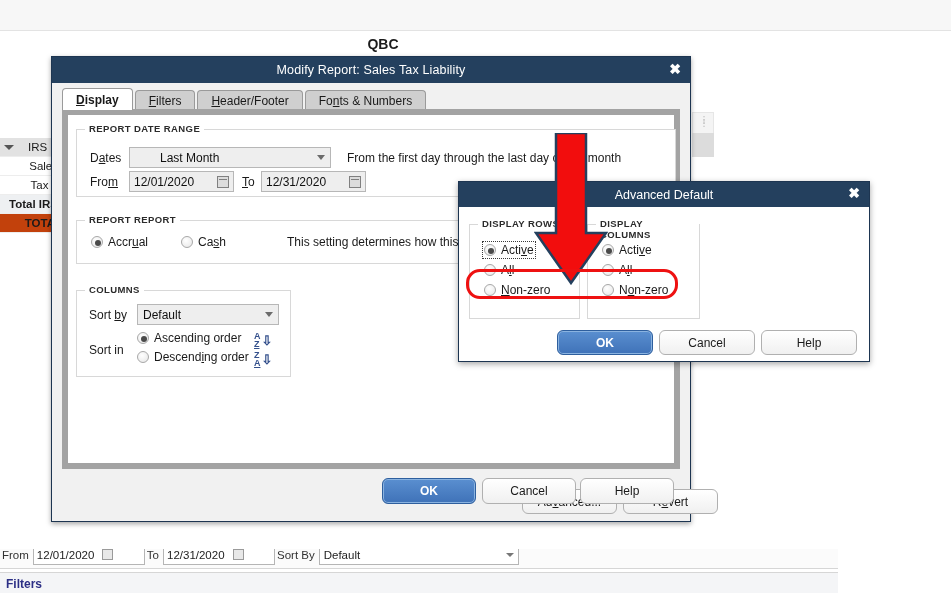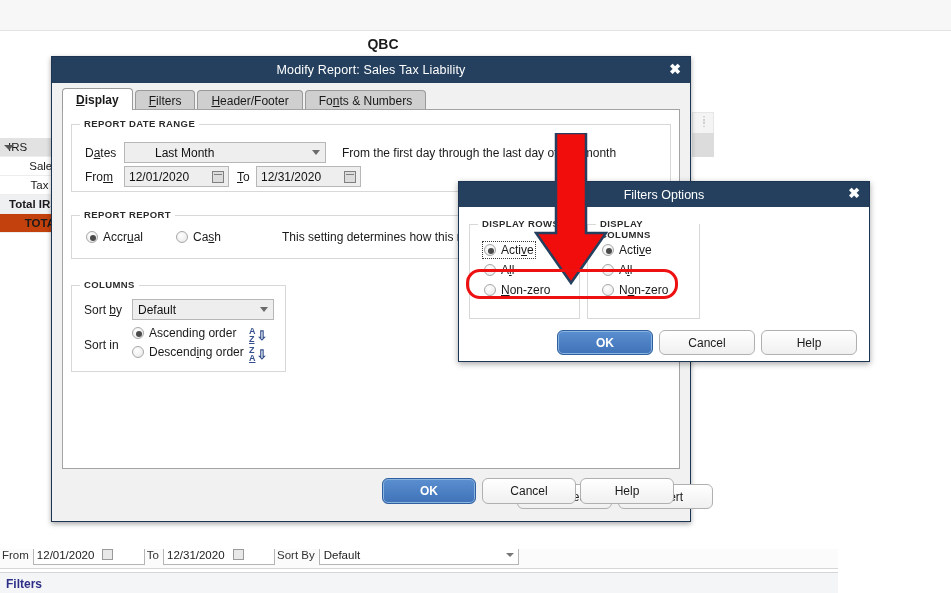--- a/index.html
+++ b/index.html
@@ -25,21 +25,21 @@
     position:absolute; left:0; top:36px; width:700px;
     text-align:center; font-size:14px; font-weight:bold; color:#1b1b1b;margin-left:33px;
   }
 
   
   .bg-table { position:absolute; left:0; top:138px; width:62px; font-size:11.5px; color:#1a1a1a; }
   .bg-row {
     height:19px; line-height:19px; text-align:right; padding-right:4px;
     white-space:nowrap; overflow:hidden; border-bottom:1px solid #ededed;
   }
-  .bg-row.hdr { background:#e2e2e2; text-align:left; padding-left:8px; font-weight:normal; position:relative;}
+  .bg-row.hdr { background:#e2e2e2; text-align:left; padding-left:28px; font-weight:normal; position:relative;}
   .bg-row.hdr .tri {
     position:absolute; left:4px; top:7px; width:0; height:0;
     border-left:5px solid transparent; border-right:5px solid transparent; border-top:5px solid #555;
   }
   .bg-row.ind { padding-right:4px; }
   .bg-row.tot { background:#eef0f2; font-weight:bold; }
   .bg-row.grand { background:#c2410c; font-weight:bold; text-align:right; padding:0;}
 
   
   #bg-scroll-col {
@@ -100,21 +100,21 @@
   
   #tabs { position:absolute; left:10px; top:31px; display:flex; align-items:flex-end; height:22px; }
   .tab {
     height:21px; line-height:21px; padding:0 13px; font-size:12px; color:#1a1a1a;
     border:1px solid #9a9a9a; border-bottom:none; background:#cfcfcf;
     border-radius:4px 4px 0 0; margin-right:2px; position:relative; top:1px; cursor:default;
   }
   .tab.active { background:#ffffff; font-weight:bold; top:0; height:22px; line-height:22px; border-color:#9a9a9a; z-index:3;}
   #tab-panel {
     position:absolute; left:10px; top:52px; right:10px; bottom:52px;
-    background:#ffffff; border:1px solid #a3a3a3;
+    background:#ffffff; border:6px solid #a3a3a3;
   }
 
   
   .fs { position:absolute; border:1px solid #d8d8d8; background:#fff; }
   .fs-legend {
     position:absolute; top:-7px; left:8px; background:#fff; padding:0 4px;
     font-size:9.5px; font-weight:bold; letter-spacing:.4px; color:#2b2b2b;
   }
 
   .lbl { font-size:12px; color:#1a1a1a; }
@@ -331,21 +331,21 @@
   <div class="btn" style="position:absolute; left:430px; top:421px; width:94px; height:26px;">
     <span>Cancel</span>
   </div>
   <div class="btn" style="position:absolute; left:528px; top:421px; width:94px; height:26px;">
     <span>Help</span>
   </div>
 </div>
 
 <div id="adv-dialog">
   <div id="adv-titlebar">
-    <span id="adv-title">Filters Options</span>
+    <span id="adv-title">Advanced Default</span>
     <span id="adv-close">✖</span>
   </div>
   <div id="adv-body">
 
     <div class="fs" style="left:10px; top:17px; width:111px; height:95px;">
       <span class="fs-legend">DISPLAY ROWS</span>
       <div class="radio focusring" style="position:absolute; left:14px; top:18px;">
         <span class="rdot on"></span>
         <span class="lbl">Acti<span class="u">v</span>e</span>
       </div>

